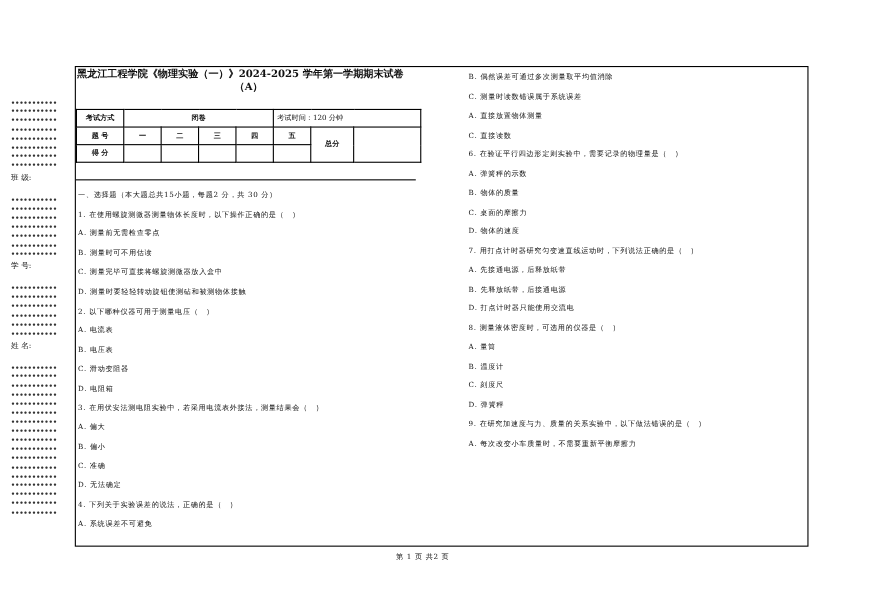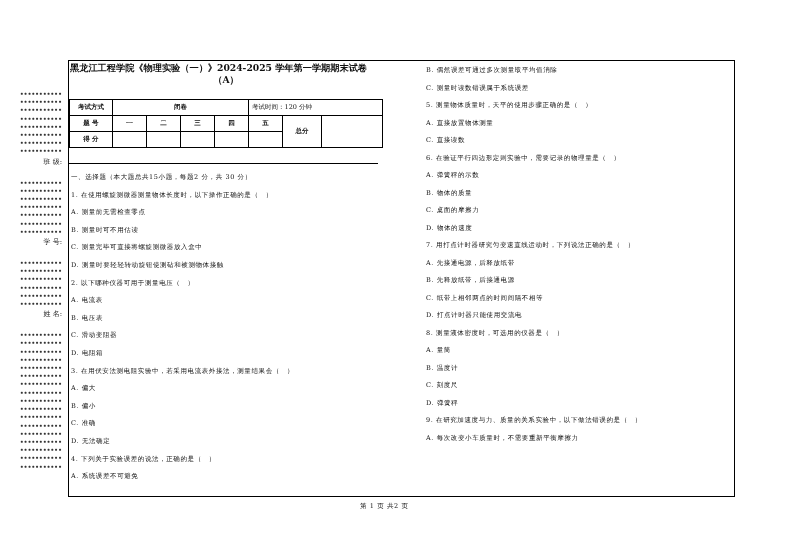--- a/index.html
+++ b/index.html
@@ -15,21 +15,20 @@
       font-family: "DejaVu Serif", "Liberation Serif", serif;
       color: #111;
     }
     
     .binding {
       position: absolute;
       left: 0;
       top: 90px;
       width: 62px;
       height: 440px;
-      text-align: right;
     }
     .dots {
       font-family: "DejaVu Sans Mono", "Liberation Mono", monospace;
       font-size: 6px;
       letter-spacing: 0.2px;
       line-height: 8.2px;
       color: #333;
       margin-left: 10px;
       white-space: pre;
       font-weight: bold;
@@ -236,32 +235,30 @@
         <div class="line">D. 无法确定</div>
         <div class="line">4. 下列关于实验误差的说法，正确的是（　）</div>
         <div class="line">A. 系统误差不可避免</div>
       </div>
   </div>
 
   <div class="col-right">
     <div class="qlist-right" id="right-lines">
         <div class="line">B. 偶然误差可通过多次测量取平均值消除</div>
         <div class="line">C. 测量时读数错误属于系统误差</div>
-        <div class="line">5. 测量物体质量时，天平的使用步骤正确的是（　）</div>
         <div class="line">A. 直接放置物体测量</div>
         <div class="line">C. 直接读数</div>
         <div class="line">6. 在验证平行四边形定则实验中，需要记录的物理量是（　）</div>
         <div class="line">A. 弹簧秤的示数</div>
         <div class="line">B. 物体的质量</div>
         <div class="line">C. 桌面的摩擦力</div>
         <div class="line">D. 物体的速度</div>
         <div class="line">7. 用打点计时器研究匀变速直线运动时，下列说法正确的是（　）</div>
         <div class="line">A. 先接通电源，后释放纸带</div>
         <div class="line">B. 先释放纸带，后接通电源</div>
-        <div class="line">C. 纸带上相邻两点的时间间隔不相等</div>
         <div class="line">D. 打点计时器只能使用交流电</div>
         <div class="line">8. 测量液体密度时，可选用的仪器是（　）</div>
         <div class="line">A. 量筒</div>
         <div class="line">B. 温度计</div>
         <div class="line">C. 刻度尺</div>
         <div class="line">D. 弹簧秤</div>
         <div class="line">9. 在研究加速度与力、质量的关系实验中，以下做法错误的是（　）</div>
         <div class="line">A. 每次改变小车质量时，不需要重新平衡摩擦力</div>
       </div>
   </div>

